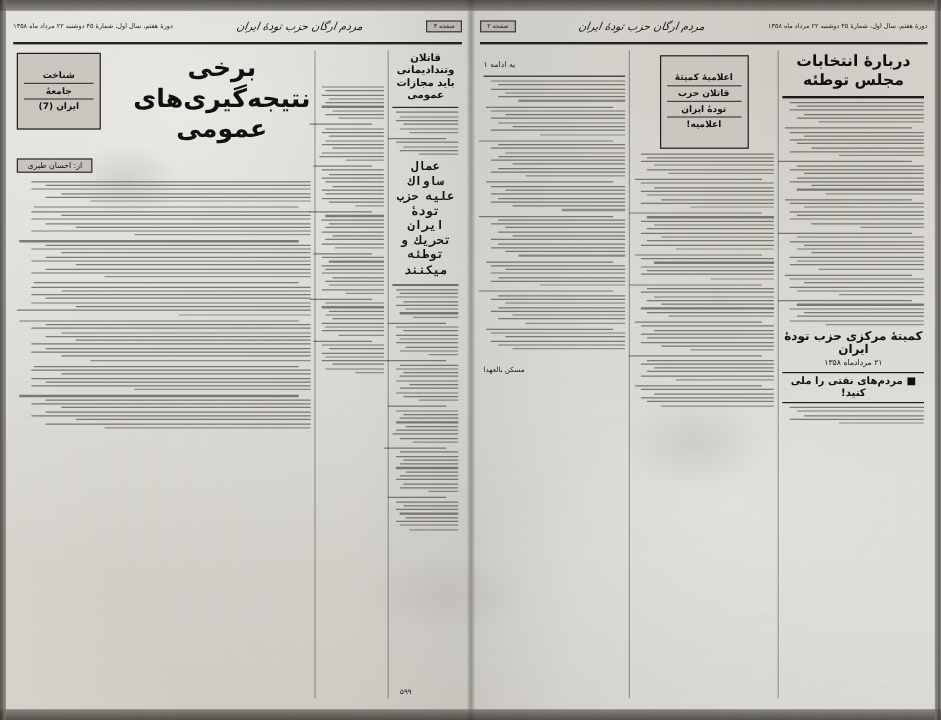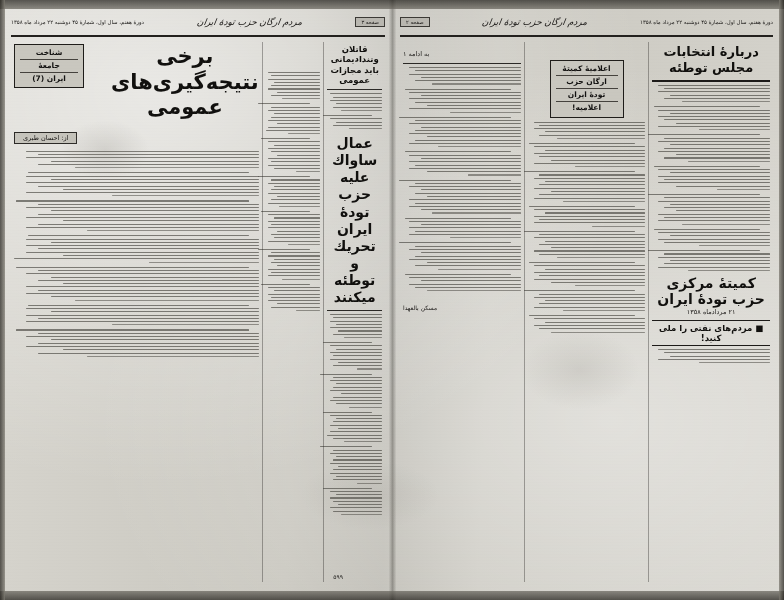--- a/index.html
+++ b/index.html
@@ -59,41 +59,41 @@
   .col + .col{border-right:1px solid rgba(40,38,34,.38);}
 
   
   .hl{
     text-align:center;line-height:1.22;color:#100f0d;
     font-weight:bold;margin:2px 0 4px 0;
     font-family:"DejaVu Sans","Liberation Sans",sans-serif;
   }
   .hl.mega{font-size:21px;letter-spacing:-.5px;margin-left:23px;}
   .hl.big{font-size:13px;}
-  .hl.mid{font-size:14px;}
+  .hl.mid{font-size:10px;font-family:Liberation Mono, monospace;}
   .hl.sml{font-size:8.5px;}
 
   .rule{border-top:1px solid #2a2825;margin:3px 0;}
   .rule.thick{border-top:2px solid #1c1a18;}
 
   .byline{
     display:inline-block;border:1px solid #2b2926;padding:1px 8px;
     font-size:6.5px;color:#141210;margin:2px auto 4px auto;background:#c6c4bc;
   }
   .center{text-align:left;}
 
   .kicker-box{
-    border:1.4px solid #1e1c19;padding:3px 5px;text-align:center;
+    border:1.4px solid #1e1c19;padding:13px 5px;text-align:center;
     background:#c9c7bf;line-height:1.35;
   }
   .kicker-box div{font-size:7.5px;color:#121110;font-weight:bold;}
   .kicker-box div.u{border-bottom:1px solid #44413c;padding-bottom:1px;margin-bottom:1px;}
 
   .sig{text-align:center;margin-top:4px;}
-  .sig .s1{font-size:14px;font-weight:bold;color:#100f0d;}
+  .sig .s1{font-size:10px;font-weight:bold;color:#100f0d;}
   .sig .s2{font-size:6.5px;color:#1a1816;margin-top:1px;}
 
   .slogan{
     border-top:1.5px solid #1c1a18;border-bottom:1px solid #1c1a18;
     margin-top:4px;padding:2px 0;text-align:center;
     font-size:8.5px;font-weight:bold;color:#100f0d;
   }
 
   
   .body{margin-top:3px;}
@@ -519,23 +519,23 @@
             <div class="ln w95"></div>
               <div class="ln w90"></div>
               <div class="ln w85"></div>
             <div class="ln w95"></div>
               <div class="ln w60 last"></div>
           </div>
         </div>
       </div>
 
       <div class="col">
-        <div class="kicker-box" style="width:62px;margin:18px auto 4px auto;">
+        <div class="kicker-box" style="width:62px;margin:4px auto 4px auto;">
           <div class="u">اعلامیهٔ کمیتهٔ</div>
-          <div class="u">ارگان حزب</div>
+          <div class="u">قاتلان حزب</div>
           <div class="u">تودهٔ ایران</div>
           <div>اعلامیه!</div>
         </div>
         <div class="body">
           <div class="para">
             <div class="ln w95"></div>
               <div class="ln w90"></div>
               <div class="ln w95"></div>
             <div class="ln w85"></div>
               <div class="ln w90"></div>

